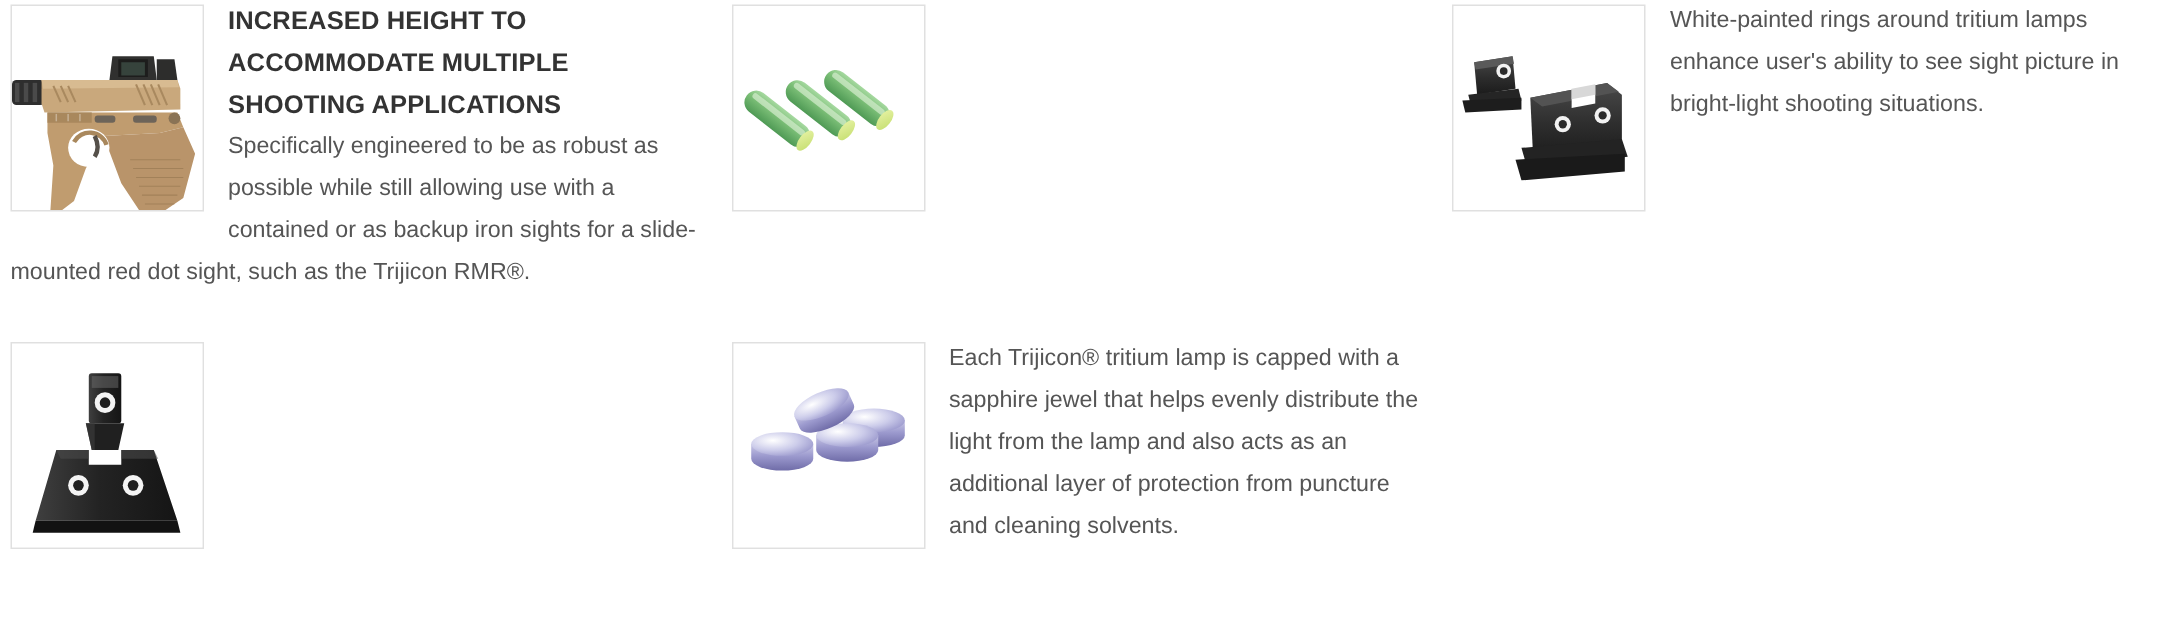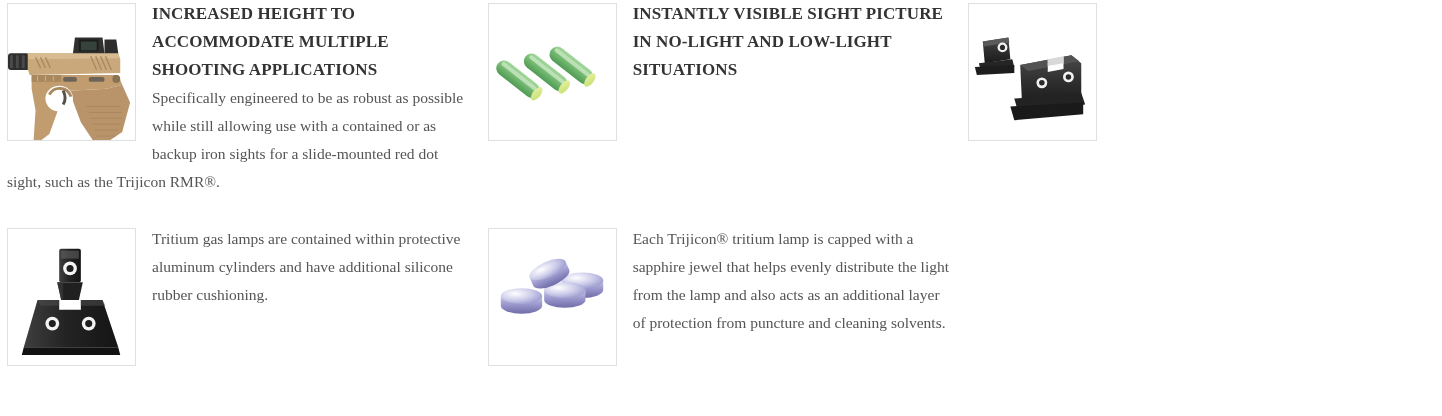--- a/index.html
+++ b/index.html
@@ -20,21 +20,20 @@
     width: 1442px;
     display: flex;
     flex-wrap: wrap;
     align-items: flex-start;
   }
 
   .feature-cell {
     width: 480.66px;
     padding: 0 7px;
     margin-bottom: 0;
-    font-family: Liberation Serif, serif;
   }
 
   
   .row-1 .feature-cell { height: 225px; }
   .row-2 .feature-cell { height: 191px; }
 
   .thumb {
     float: left;
     width: 129px;
     height: 138px;
@@ -169,21 +168,20 @@
             <ellipse cx="50" cy="8" rx="4" ry="8" fill="url(#capA)"></ellipse>
           </g>
 
           <g transform="translate(68,40) rotate(38)">
             <rect x="0" y="0" width="52" height="16" rx="8" fill="url(#lampA)"></rect>
             <rect x="3" y="3" width="44" height="4" rx="2" fill="#cfeac8" opacity="0.75"></rect>
             <ellipse cx="50" cy="8" rx="4" ry="8" fill="url(#capA)"></ellipse>
           </g>
         </svg>
       </div>
-      <div class="feature-title">INSTANTLY VISIBLE SIGHT PICTURE IN NO-LIGHT AND LOW-LIGHT SITUATIONS</div>
     </div>
 
     <div class="feature-cell clearfix" style="height:225px">
       <div class="thumb">
         <svg viewBox="0 0 129 138" xmlns="http://www.w3.org/2000/svg">
           <rect width="129" height="138" fill="#ffffff"></rect>
           <defs>
             <linearGradient id="steelA" x1="0" y1="0" x2="0" y2="1">
               <stop offset="0%" stop-color="#4a4a4a"></stop>
               <stop offset="55%" stop-color="#2d2d2d"></stop>
@@ -210,20 +208,21 @@
             <path d="M46 96 L114 90 L118 102 L50 110 Z" fill="#232323"></path>
             <path d="M42 104 L116 100 L116 112 L46 118 Z" fill="#1a1a1a"></path>
 
             <circle cx="74" cy="80" r="5.5" fill="#f2f2f2"></circle>
             <circle cx="74" cy="80" r="2.8" fill="#2a2a2a"></circle>
             <circle cx="101" cy="74" r="5.5" fill="#f2f2f2"></circle>
             <circle cx="101" cy="74" r="2.8" fill="#2a2a2a"></circle>
           </g>
         </svg>
       </div>
+      <div class="feature-body">White-painted rings around tritium lamps enhance user's ability to see sight picture in bright-light shooting situations.</div>
     </div>
   </div>
 
   <div class="row-2" style="display:contents">
 
     <div class="feature-cell clearfix" style="height:191px">
       <div class="thumb">
         <svg viewBox="0 0 129 138" xmlns="http://www.w3.org/2000/svg">
           <rect width="129" height="138" fill="#ffffff"></rect>
           <defs>
@@ -250,21 +249,20 @@
 
             <path d="M16 120 L112 120 L114 128 L14 128 Z" fill="#121212"></path>
 
             <circle cx="45" cy="96" r="7" fill="#f4f4f4"></circle>
             <circle cx="45" cy="96" r="3.6" fill="#1f1f1f"></circle>
             <circle cx="82" cy="96" r="7" fill="#f4f4f4"></circle>
             <circle cx="82" cy="96" r="3.6" fill="#1f1f1f"></circle>
           </g>
         </svg>
       </div>
-      <div class="feature-body">Tritium gas lamps are contained within protective aluminum cylinders and have additional silicone rubber cushioning.</div>
     </div>
 
     <div class="feature-cell clearfix" style="height:191px">
       <div class="thumb">
         <svg viewBox="0 0 129 138" xmlns="http://www.w3.org/2000/svg">
           <rect width="129" height="138" fill="#ffffff"></rect>
           <defs>
             <linearGradient id="jewelSide" x1="0" y1="0" x2="0" y2="1">
               <stop offset="0%" stop-color="#c9c8e6"></stop>
               <stop offset="45%" stop-color="#9c9ace"></stop>

